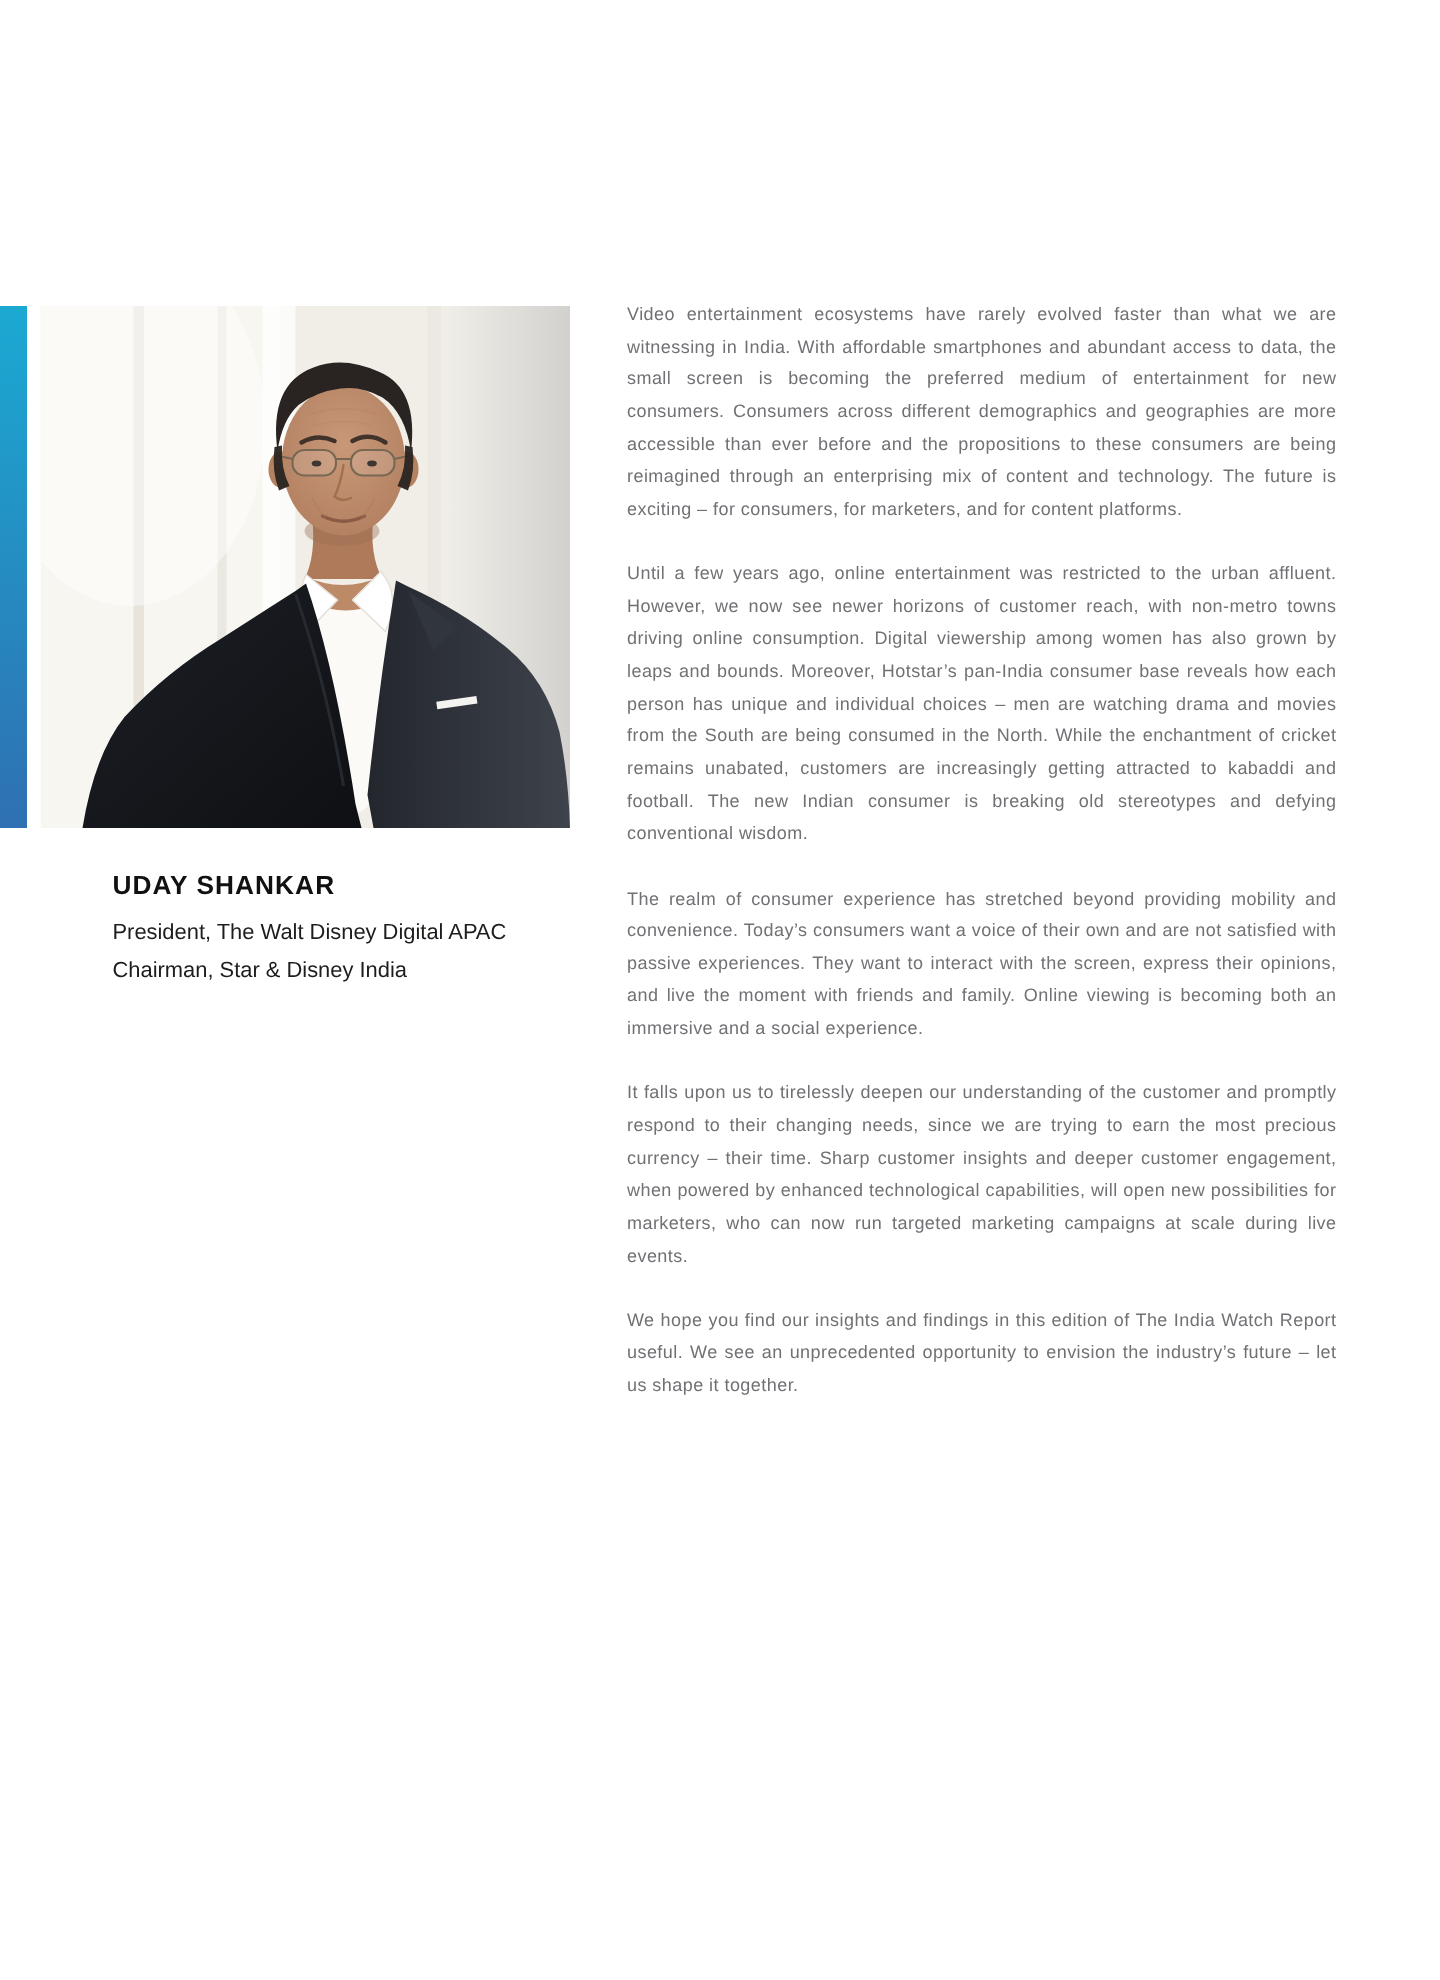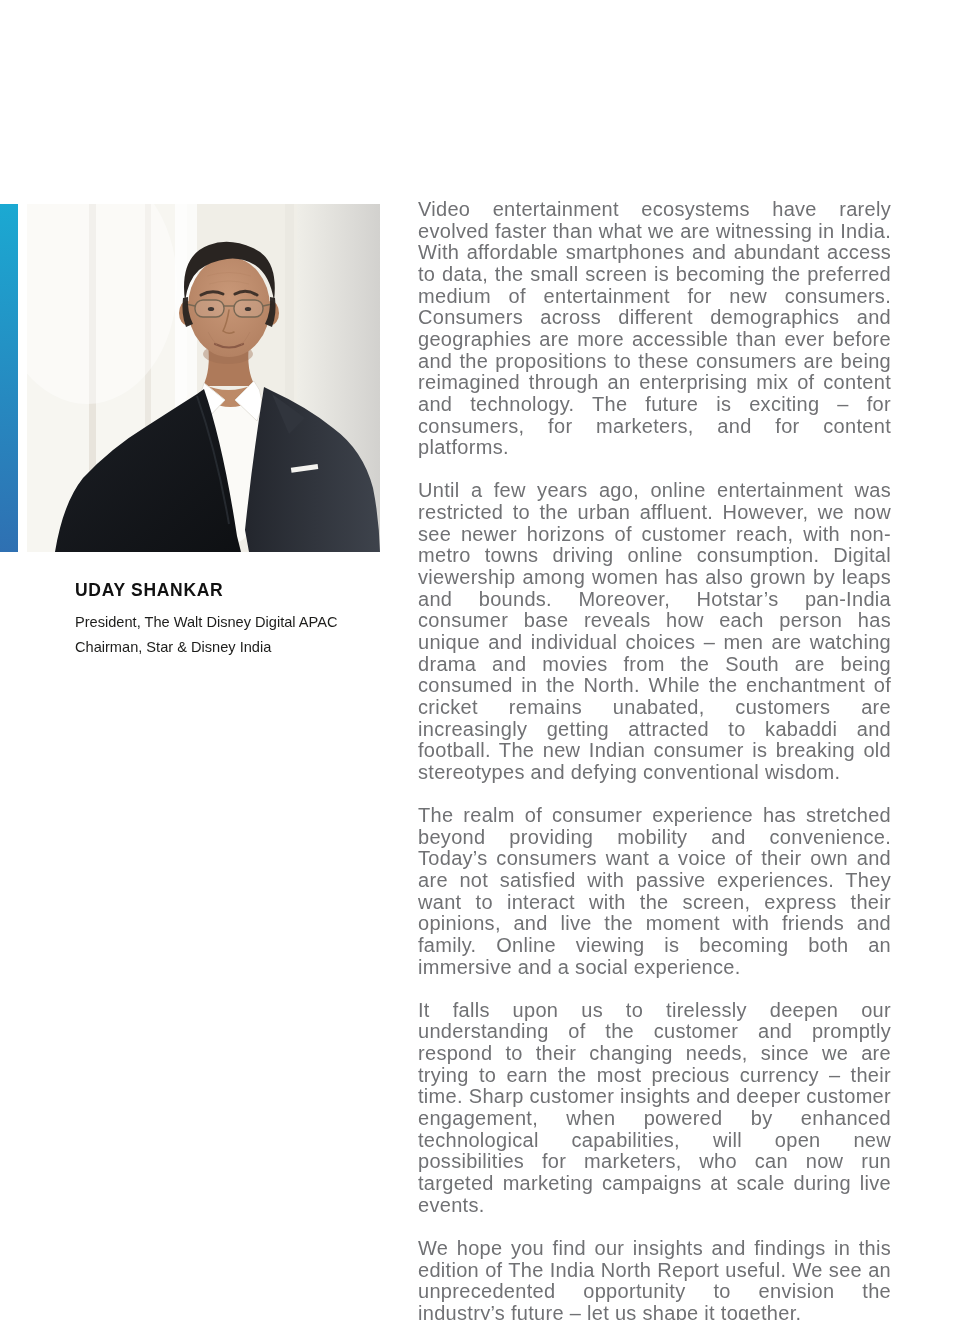--- a/index.html
+++ b/index.html
@@ -45,21 +45,21 @@
   }
   .article {
     position: absolute;
     left: 418px; top: 199px;
     width: 473px;
     text-align: justify;
     color: var(--body-text, #707174);
   }
   .article p {
     margin: 0 0 21.5px 0;
-    font-size: 20px;
+    font-size: 12px;
     line-height: 21.66px;
     letter-spacing: 0.3px;
   }
   .article p:last-child { margin-bottom: 0; }
 </style>
 </head>
 <body>
 
 <div class="page">
 
@@ -142,16 +142,16 @@
     <h2>UDAY SHANKAR</h2>
     <p>President, The Walt Disney Digital APAC</p>
     <p>Chairman, Star &amp; Disney India</p>
   </div>
 
   <div class="article">
     <p>Video entertainment ecosystems have rarely evolved faster than what we are witnessing in India. With affordable smartphones and abundant access to data, the small screen is becoming the preferred medium of entertainment for new consumers. Consumers across different demographics and geographies are more accessible than ever before and the propositions to these consumers are being reimagined through an enterprising mix of content and technology. The future is exciting – for consumers, for marketers, and for content platforms.</p>
     <p>Until a few years ago, online entertainment was restricted to the urban affluent. However, we now see newer horizons of customer reach, with non-metro towns driving online consumption. Digital viewership among women has also grown by leaps and bounds. Moreover, Hotstar’s pan-India consumer base reveals how each person has unique and individual choices – men are watching drama and movies from the South are being consumed in the North. While the enchantment of cricket remains unabated, customers are increasingly getting attracted to kabaddi and football. The new Indian consumer is breaking old stereotypes and defying conventional wisdom.</p>
     <p>The realm of consumer experience has stretched beyond providing mobility and convenience. Today’s consumers want a voice of their own and are not satisfied with passive experiences. They want to interact with the screen, express their opinions, and live the moment with friends and family. Online viewing is becoming both an immersive and a social experience.</p>
     <p>It falls upon us to tirelessly deepen our understanding of the customer and promptly respond to their changing needs, since we are trying to earn the most precious currency – their time. Sharp customer insights and deeper customer engagement, when powered by enhanced technological capabilities, will open new possibilities for marketers, who can now run targeted marketing campaigns at scale during live events.</p>
-    <p>We hope you find our insights and findings in this edition of The India North Report useful. We see an unprecedented opportunity to envision the industry’s future – let us shape it together.</p>
+    <p>We hope you find our insights and findings in this edition of The India Watch Report useful. We see an unprecedented opportunity to envision the industry’s future – let us shape it together.</p>
   </div>
 
 </div>
 
 </body></html>

